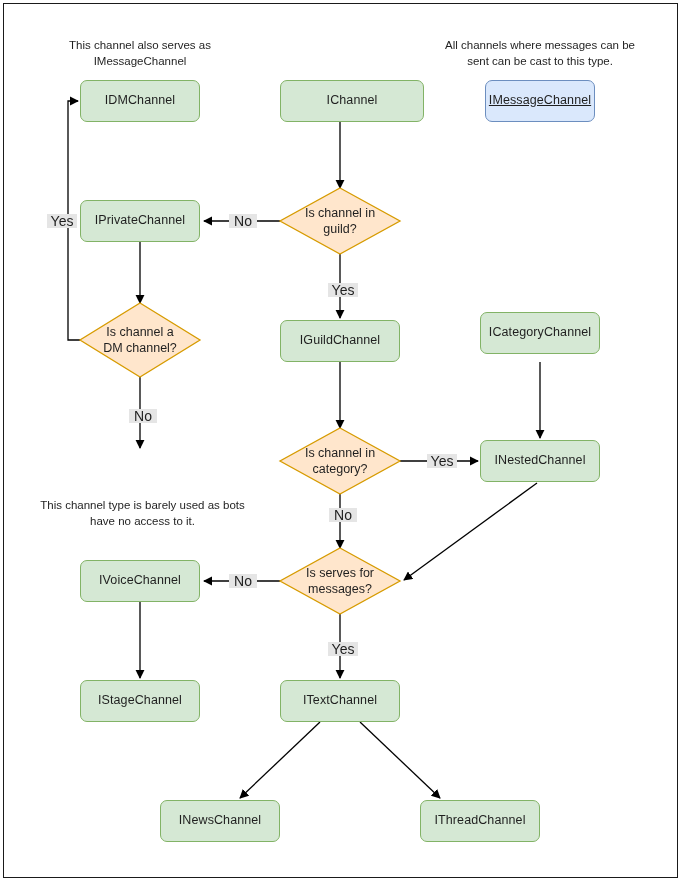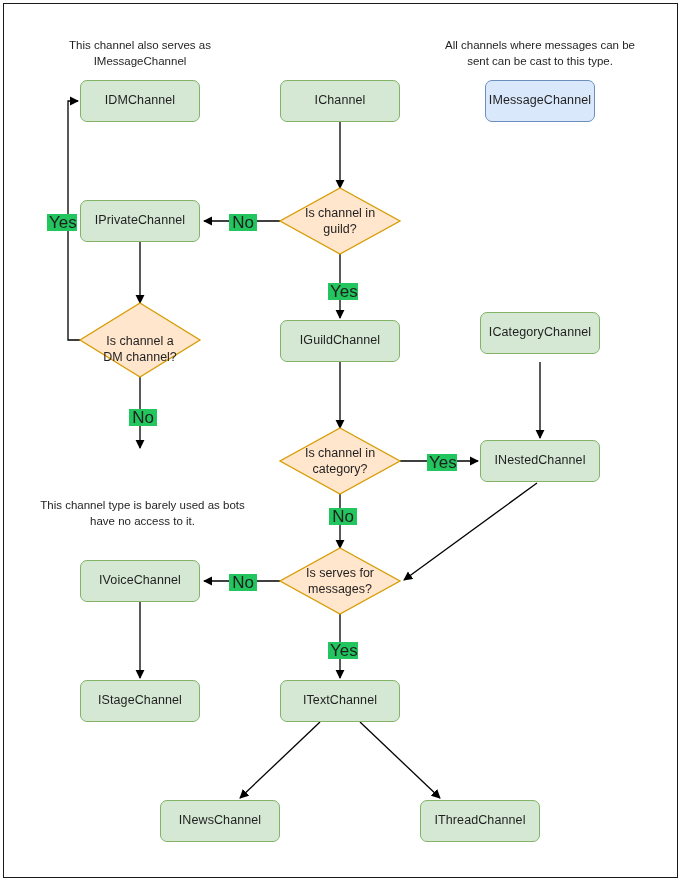--- a/index.html
+++ b/index.html
@@ -46,20 +46,21 @@
     letter-spacing: 0.1px;
   }
   .box {
     border-radius: 7px;
     border: 1.3px solid #82b366;
     background: #d5e8d4;
   }
   .box.blue {
     border-color: #6c8ebf;
     background: #dae8fc;
+    text-decoration: underline;
   }
   .diamond-wrap {
     position: absolute;
   }
   .diamond-label {
     position: absolute;
     left: 0;
     top: 0;
     width: 100%;
     height: 100%;
@@ -74,23 +75,23 @@
   }
   .note {
     position: absolute;
     font-size: 11.5px;
     color: #1f1f1f;
     text-align: center;
     line-height: 1.35;
   }
   .edge-label {
     position: absolute;
-    font-size: 17px;
-    color: #1f1f1f;
-    background: #22c55e;
+    font-size: 14px;
+    color: #1f1f1f;
+    background: #e5e5e5;
     padding: 0 2px;
     text-align: center;
     line-height: 1;
   }
 </style>
 </head>
 <body>
 
 <div id="page">
 
@@ -147,21 +148,21 @@
   </svg>
 
   <div class="note" style="left:50px; top:38px; width:180px;">This channel also serves as IMessageChannel</div>
   <div class="note" style="left:442px; top:38px; width:196px;">All channels where messages can be sent can be cast to this type.</div>
   <div class="note" style="left:40px; top:498px; width:205px;">This channel type is barely used as bots have no access to it.</div>
 
   <div class="node box" style="left:80px; top:80px; width:120px; height:42px;">
     <span>IDMChannel</span>
   </div>
 
-  <div class="node box" style="left:280px; top:80px; width:120px; height:42px;">
+  <div class="node box" style="left:280px; top:80px; width:144px; height:42px;">
     <span>IChannel</span>
   </div>
 
   <div class="node box blue" style="left:485px; top:80px; width:110px; height:42px;">
     <span>IMessageChannel</span>
   </div>
 
   <div class="node box" style="left:80px; top:200px; width:120px; height:42px;">
     <span>IPrivateChannel</span>
   </div>
@@ -201,21 +202,21 @@
 
   <div class="diamond-wrap" style="left:280px; top:188px; width:120px; height:66px;">
     <div class="diamond-label">
       <div>
         <div>Is channel in</div>
         <div>guild?</div>
       </div>
     </div>
   </div>
 
-  <div class="diamond-wrap" style="left:80px; top:312px; width:120px; height:74px;">
+  <div class="diamond-wrap" style="left:80px; top:303px; width:120px; height:74px;">
     <div class="diamond-label">
       <div>
         <div>Is channel a</div>
         <div>DM channel?</div>
       </div>
     </div>
   </div>
 
   <div class="diamond-wrap" style="left:280px; top:428px; width:120px; height:66px;">
     <div class="diamond-label">

